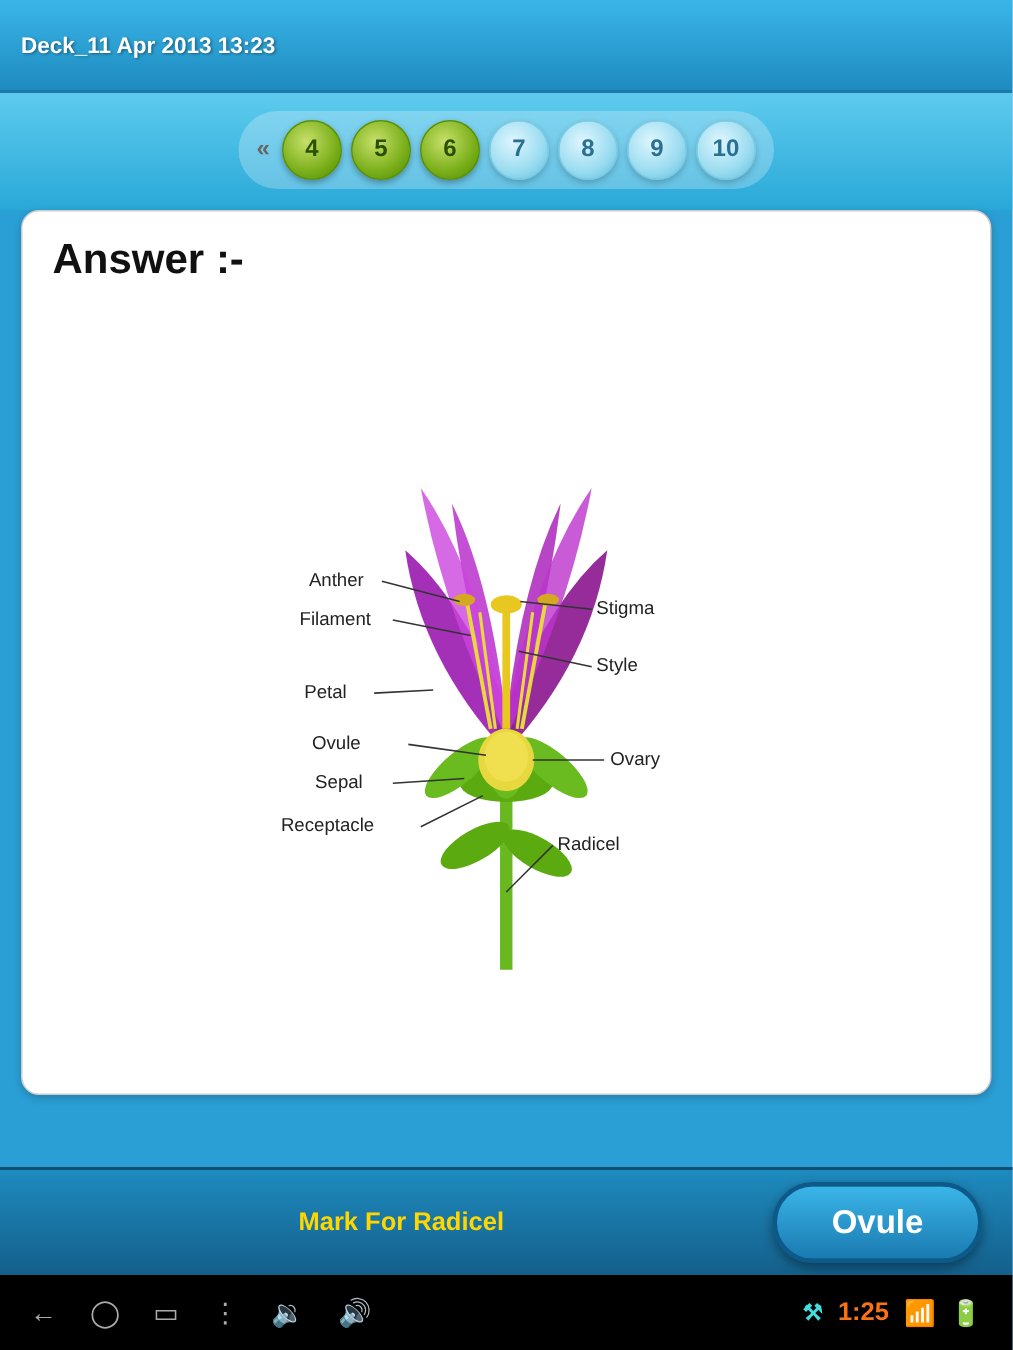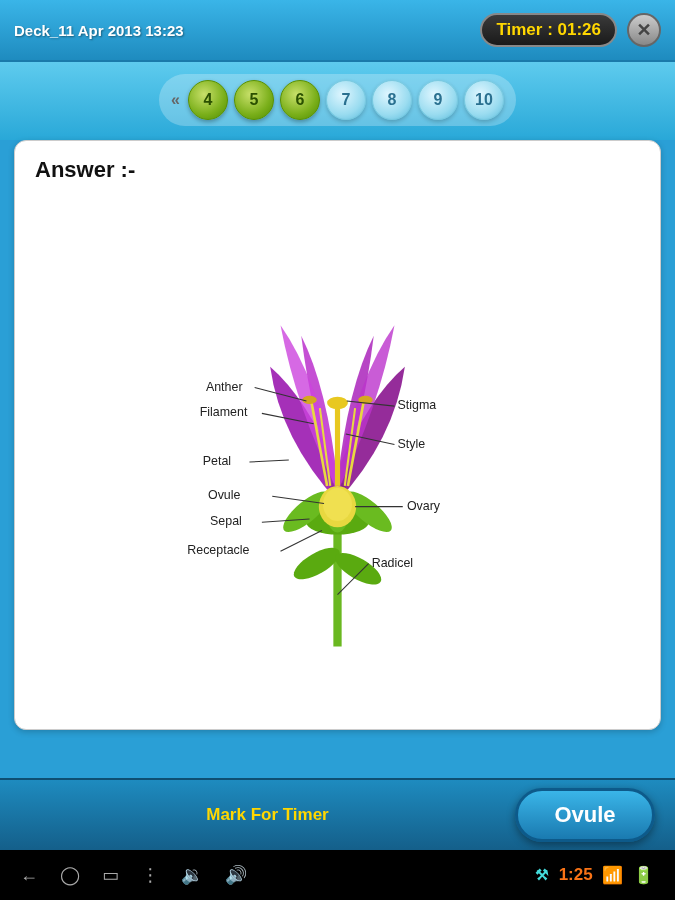--- a/index.html
+++ b/index.html
@@ -108,21 +108,21 @@
       margin: 0 14px;
       background: white;
       border-radius: 12px;
       border: 1px solid #ccc;
       box-shadow: 0 2px 6px rgba(0,0,0,0.2);
       height: 590px;
       overflow: hidden;
       position: relative;
     }
     .answer-label {
-      font-size: 22px;
+      font-size: 28px;
       font-weight: bold;
       color: #111;
       padding: 16px 20px 0;
     }
 
     
     .flower-container {
       position: absolute;
       top: 60px;
       left: 10px;
@@ -198,24 +198,20 @@
     .sys-icon {
       font-size: 18px;
       color: #aaa;
     }
   </style>
 </head>
 <body>
 
 <div class="header">
   <span class="header-title">Deck_11 Apr 2013 13:23</span>
-  <div class="header-right">
-    <div class="timer-badge">Timer : 01:26</div>
-    <div class="close-btn">✕</div>
-  </div>
 </div>
 
 <div class="nav-area">
   <div class="nav-pills">
     <span class="nav-back">«</span>
     <div class="pill pill-green">4</div>
     <div class="pill pill-green">5</div>
     <div class="pill pill-green">6</div>
     <div class="pill pill-light">7</div>
     <div class="pill pill-light">8</div>
@@ -292,21 +288,21 @@
       <line x1="170" y1="318" x2="130" y2="338" stroke="#333" stroke-width="1"></line>
       <text x="40" y="341" font-size="12" fill="#222" font-family="Arial">Receptacle</text>
 
       <line x1="185" y1="380" x2="215" y2="350" stroke="#333" stroke-width="1"></line>
       <text x="218" y="353" font-size="12" fill="#222" font-family="Arial">Radicel</text>
     </svg>
   </div>
 </div>
 
 <div class="bottom-bar">
-  <div class="action-text-btn">Mark For Timer</div>
+  <div class="action-text-btn">Mark For Radicel</div>
   <div class="flip-btn">Ovule</div>
 </div>
 
 <div class="sys-nav">
   <div class="sys-nav-left">
     <span class="sys-icon">←</span>
     <span class="sys-icon">◯</span>
     <span class="sys-icon">▭</span>
     <span class="sys-icon">⋮</span>
     <span class="sys-icon">🔉</span>

